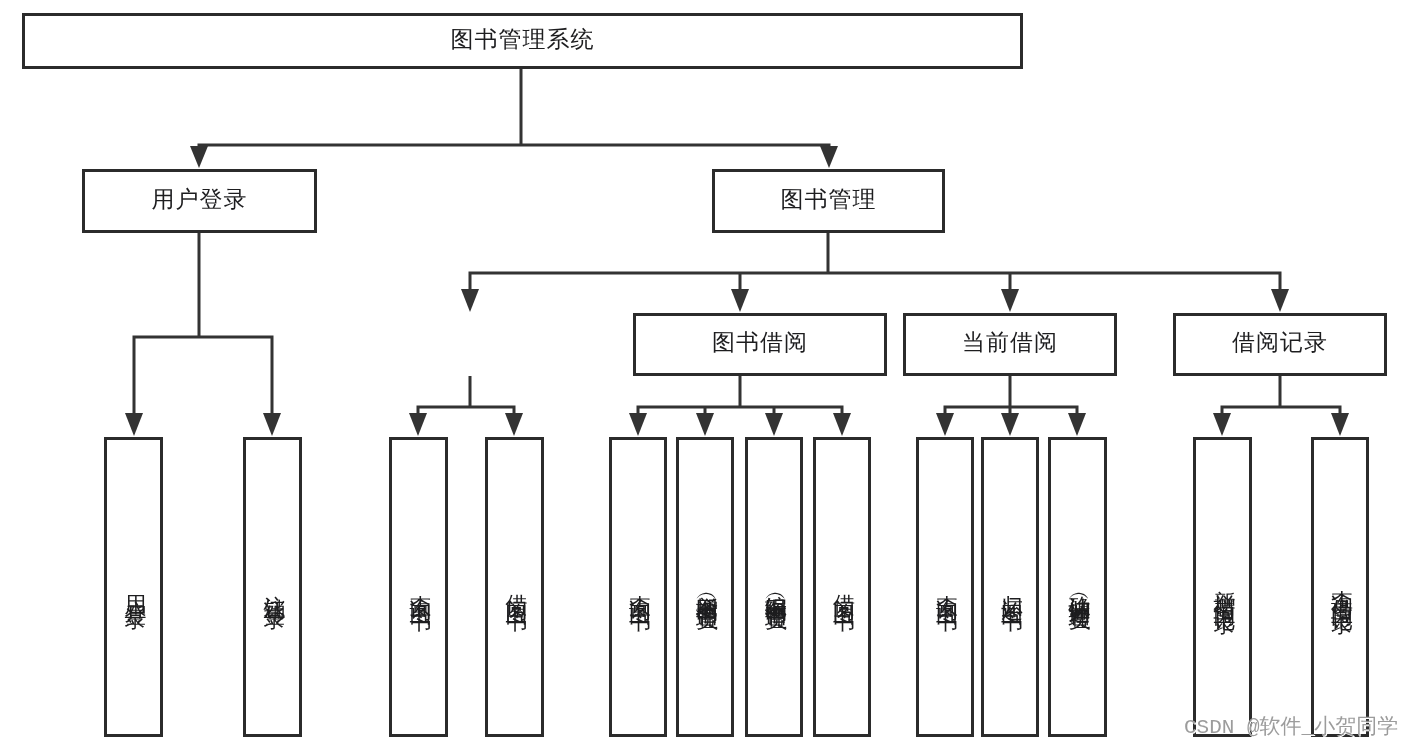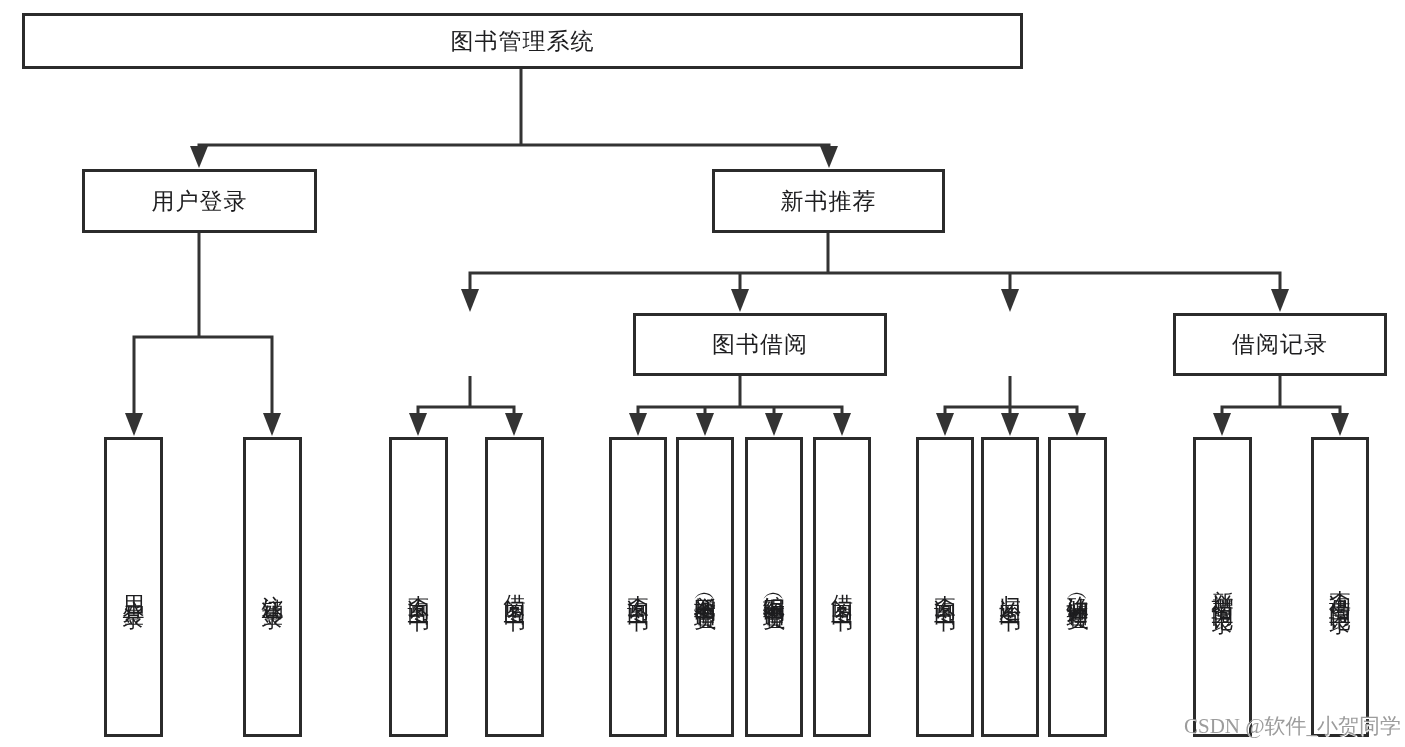--- a/index.html
+++ b/index.html
@@ -1,21 +1,21 @@
 <!DOCTYPE html>
 <html><head>
 <meta charset="utf-8">
 <style>
   html, body { margin: 0; padding: 0; background: #ffffff; }
   .canvas {
     position: relative;
     width: 1405px;
     height: 747px;
     background: #ffffff;
-    font-family: Liberation Serif, serif;
+    font-family: Liberation Mono, monospace;
     overflow: hidden;
   }
   .edges {
     position: absolute;
     left: 0; top: 0;
     width: 1405px; height: 747px;
     pointer-events: none;
   }
   .node {
     position: absolute;
@@ -86,23 +86,24 @@
       <polygon points="1001,413 1019,413 1010,436"></polygon>
       <polygon points="1068,413 1086,413 1077,436"></polygon>
       <polygon points="1213,413 1231,413 1222,436"></polygon>
       <polygon points="1331,413 1349,413 1340,436"></polygon>
     </g>
   </svg>
 
   <div class="node node-h" style="left:22px; top:13px; width:1001px; height:56px;">图书管理系统</div>
 
   <div class="node node-h" style="left:82px; top:169px; width:235px; height:64px;">用户登录</div>
-  <div class="node node-h" style="left:712px; top:169px; width:233px; height:64px;">新书推荐</div>
+  <div class="node node-h" style="left:712px; top:169px; width:233px; height:64px;">图书管理</div>
 
   <div class="node node-h" style="left:633px; top:313px; width:254px; height:63px;">图书借阅</div>
+  <div class="node node-h" style="left:903px; top:313px; width:214px; height:63px;">当前借阅</div>
   <div class="node node-h" style="left:1173px; top:313px; width:214px; height:63px;">借阅记录</div>
 
   <div class="node node-v" style="left:104px; top:437px; width:59px; height:300px;">用户登录</div>
   <div class="node node-v" style="left:243px; top:437px; width:59px; height:300px;">注销登录</div>
 
   <div class="node node-v" style="left:389px; top:437px; width:59px; height:300px;">查询图书</div>
   <div class="node node-v" style="left:485px; top:437px; width:59px; height:300px;">借阅图书</div>
 
   <div class="node node-v" style="left:609px; top:437px; width:58px; height:300px;">查询图书</div>
   <div class="node node-v tight" style="left:676px; top:437px; width:58px; height:300px;">新增图书（管理员）</div>

